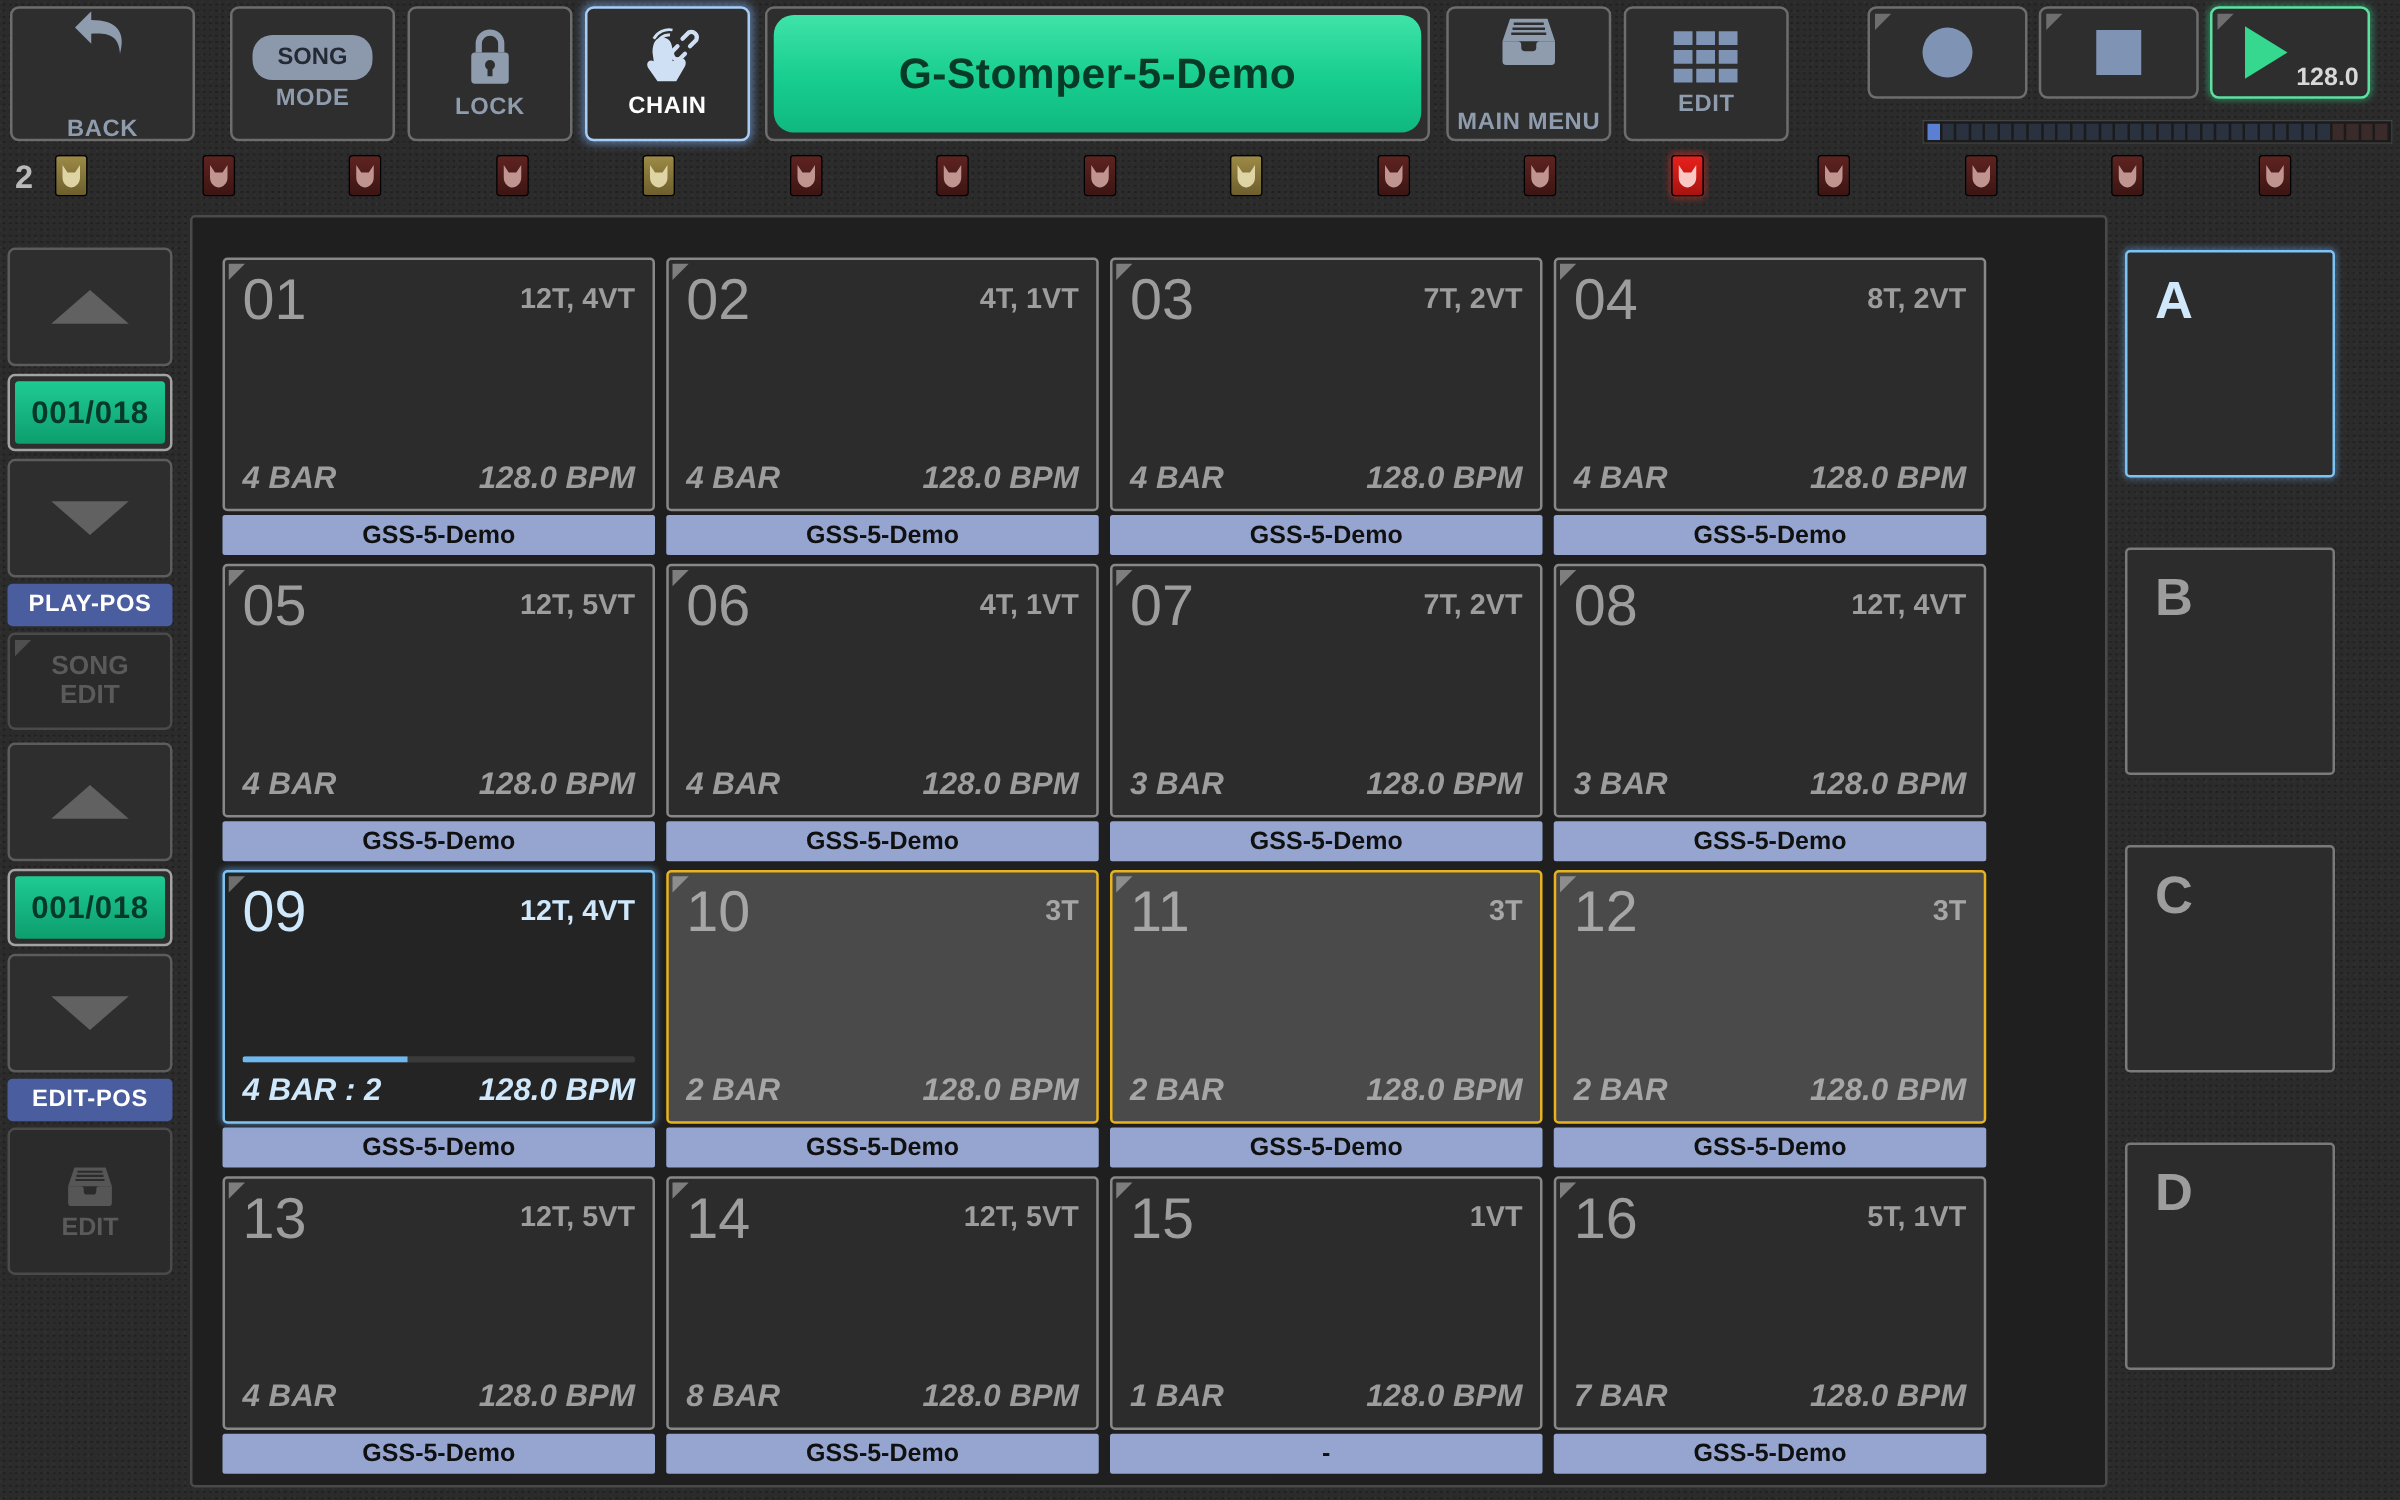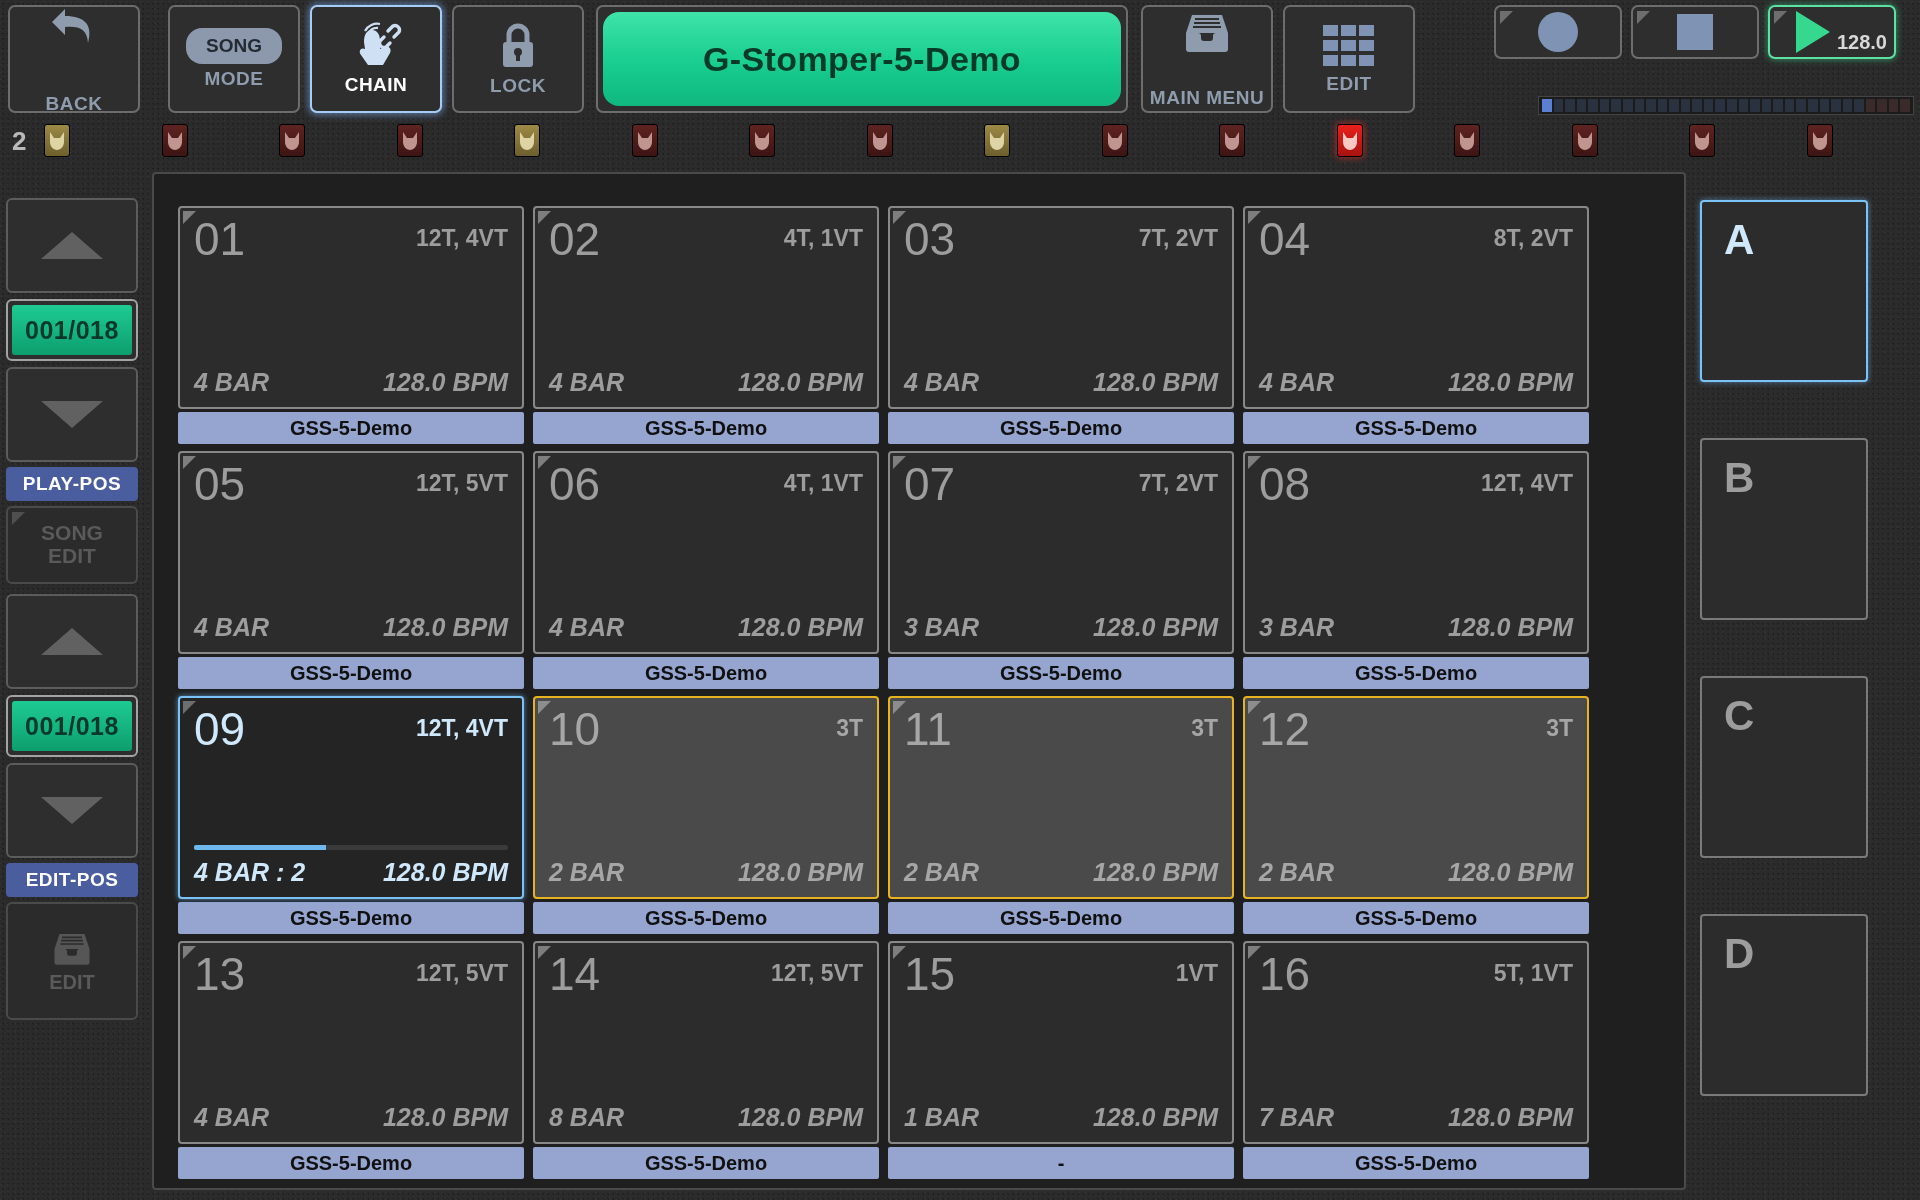--- a/index.html
+++ b/index.html
@@ -31,21 +31,21 @@
     display: flex; flex-direction: column;
     align-items: center; justify-content: center;
     color: #9aa7bb;
     position: relative;
     flex: none;
   }
   .tb-label {
     font-size: 19px; font-weight: bold; letter-spacing: 0.5px;
     color: #8e9cae; margin-top: 4px;
   }
-  #btn-back   { width: 132px; margin-left: 8px; gap: 40px; }
+  #btn-back   { width: 148px; margin-left: 8px; gap: 40px; }
   #btn-mode   { width: 132px; margin-left: 28px; }
   #btn-chain  { width: 132px; margin-left: 10px;
                 border-color: #a8cdf5; box-shadow: 0 0 7px 2px rgba(130,180,250,0.55); }
   #btn-lock   { width: 132px; margin-left: 10px; }
   #btn-song   { width: 532px; margin-left: 12px; padding: 5px; border-radius: 7px;
                 background: #2e2e2e; }
   #btn-mainmenu { width: 132px; margin-left: 13px; gap: 26px; }
   #btn-view   { width: 132px; margin-left: 10px; }
 
   .song-inner {
@@ -61,21 +61,21 @@
   .mode-pill {
     background: #8c99ad; color: #232a33;
     font-size: 19px; font-weight: bold;
     padding: 7px 20px; border-radius: 16px;
   }
 
   
   #transport { position: absolute; right: 6px; top: 5px; width: 420px; }
   .tp-row { display: flex; gap: 9px; }
   .tp-btn {
-    width: 128px; height: 54px;
+    width: 128px; height: 74px;
     background: #2e2e2e; border: 2px solid #6d6d6d; border-radius: 7px;
     position: relative; display: flex; align-items: center; justify-content: center;
   }
   .corner-tri {
     position: absolute; left: 4px; top: 4px;
     width: 0; height: 0;
     border-left: 13px solid #6e6e6e;
     border-bottom: 13px solid transparent;
   }
   #tp-rec .glyph { width: 40px; height: 40px; border-radius: 50%; background: #7f93b5; }
@@ -278,44 +278,44 @@
       </svg>
     </span>
     <span class="tb-label">BACK</span>
   </div>
 
   <div class="tb-btn" id="btn-mode">
     <span class="mode-pill">SONG</span>
     <span class="tb-label">MODE</span>
   </div>
 
+  <div class="tb-btn" id="btn-lock">
+    <span>
+      <svg class="ico" width="44" height="50" viewBox="0 0 44 50">
+        <path d="M13 21 L13 14 A9 9 0 0 1 31 14 L31 21" stroke="#8e9cae" stroke-width="5" fill="none"></path>
+        <rect x="7" y="21" width="30" height="25" rx="3" fill="#8e9cae"></rect>
+        <circle cx="22" cy="31" r="4" fill="#2e2e2e"></circle>
+        <rect x="20" y="32" width="4" height="8" fill="#2e2e2e"></rect>
+      </svg>
+    </span>
+    <span class="tb-label">LOCK</span>
+  </div>
+
   <div class="tb-btn" id="btn-chain">
     <span>
       <svg class="ico" width="56" height="48" viewBox="0 0 56 48">
         <path d="M16 20 C16 12 19 8 24 8 C29 8 32 12 32 19 L32 27 L36 25 C41 23 44 27 42 31
                  L35 43 L20 43 L13 33 C10 29 13 25 17 27 Z" fill="#cfe0f4"></path>
         <path d="M20 13 A9 9 0 0 1 30 6" stroke="#cfe0f4" stroke-width="2.4" fill="none"></path>
         <path d="M17 9 A14 14 0 0 1 32 2" stroke="#cfe0f4" stroke-width="2.2" fill="none"></path>
         <path d="M40 9 l5 -5 a4.5 4.5 0 0 1 6 6 l-5 5" stroke="#cfe0f4" stroke-width="3.4" fill="none" stroke-linecap="round"></path>
         <path d="M36 15 l-4 4 a4.5 4.5 0 0 0 6 6 l4 -4" stroke="#cfe0f4" stroke-width="3.4" fill="none" stroke-linecap="round"></path>
       </svg>
     </span>
     <span class="tb-label">CHAIN</span>
-  </div>
-
-  <div class="tb-btn" id="btn-lock">
-    <span>
-      <svg class="ico" width="44" height="50" viewBox="0 0 44 50">
-        <path d="M13 21 L13 14 A9 9 0 0 1 31 14 L31 21" stroke="#8e9cae" stroke-width="5" fill="none"></path>
-        <rect x="7" y="21" width="30" height="25" rx="3" fill="#8e9cae"></rect>
-        <circle cx="22" cy="31" r="4" fill="#2e2e2e"></circle>
-        <rect x="20" y="32" width="4" height="8" fill="#2e2e2e"></rect>
-      </svg>
-    </span>
-    <span class="tb-label">LOCK</span>
   </div>
 
   <div class="tb-btn" id="btn-song">
     <div class="song-inner">G-Stomper-5-Demo</div>
   </div>
 
   <div class="tb-btn" id="btn-mainmenu">
     <span>
       <svg class="ico" width="54" height="48" viewBox="0 0 54 48">
         <path d="M12 6 L42 6 L48 24 L6 24 Z" fill="#8e9cae"></path>

